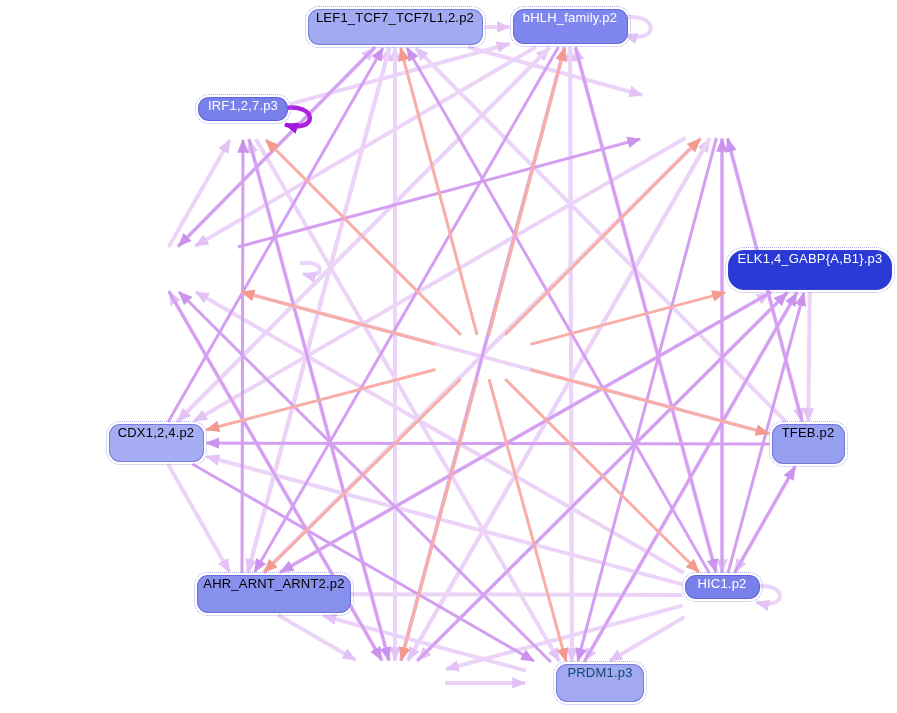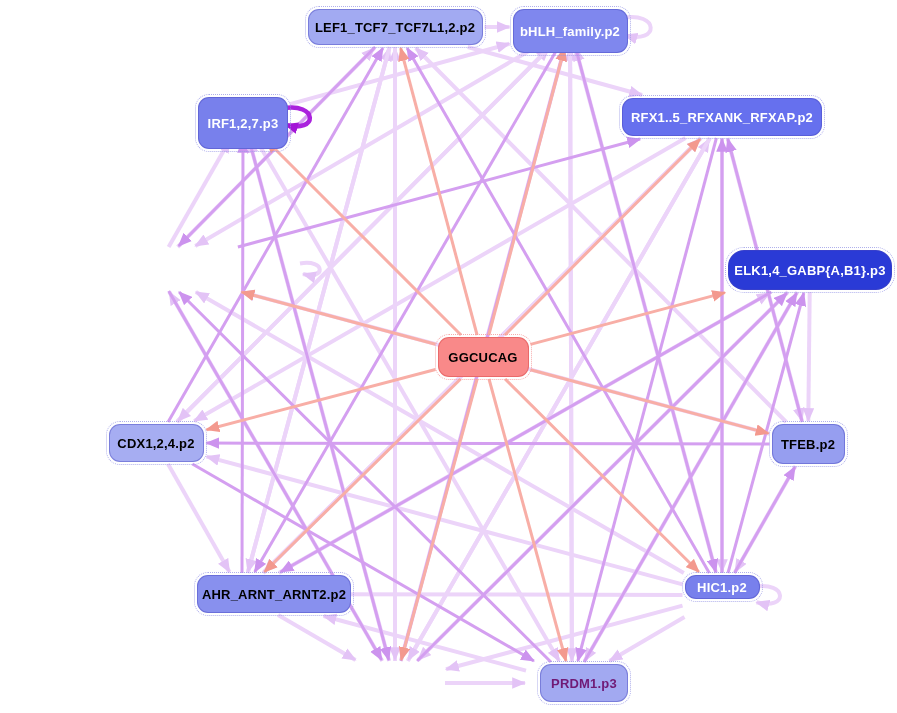--- a/index.html
+++ b/index.html
@@ -13,32 +13,31 @@
     position: relative;
     width: 897px; height: 713px;
     background: #ffffff;
   }
   #edge-layer {
     position: absolute; left: 0; top: 0;
     width: 897px; height: 713px;
   }
   .node {
     position: absolute;
-    display: flex; align-items: center; justify-content: center;
+    display: flex; justify-content: center;
     border-radius: 11px;
     font-size: 13px;
     letter-spacing: 0.2px;
     white-space: nowrap;
     box-sizing: border-box;
     border: 1px solid rgba(70,70,190,0.45);
     outline: 1px dotted rgba(150,150,230,0.75);
     outline-offset: 2px;
     cursor: pointer;
     z-index: 5;
-    font-weight: bold;
   }
   .node.red {
     border: 1px solid rgba(220,80,80,0.55);
     outline: 1px dotted rgba(245,150,150,0.8);
   }
 </style>
 </head>
 <body>
 
 <div id="viewport">
@@ -134,43 +133,37 @@
       <path d="M 460.6 379.0 L 264.4 572.0" fill="none" stroke="#f8aea6" stroke-width="3" stroke-linecap="butt" marker-end="url(#arrow-salmon)"></path>
       <path d="M 505.1 379.0 L 698.9 572.0" fill="none" stroke="#f8aea6" stroke-width="3" stroke-linecap="butt" marker-end="url(#arrow-salmon)"></path>
       <path d="M 477.1 379.0 L 401.2 660.0" fill="none" stroke="#f8aea6" stroke-width="3" stroke-linecap="butt" marker-end="url(#arrow-salmon)"></path>
       <path d="M 489.0 379.0 L 566.0 661.0" fill="none" stroke="#f8aea6" stroke-width="3" stroke-linecap="butt" marker-end="url(#arrow-salmon)"></path>
       <path d="M 282 108.5 C 318.6 101.7, 318.6 134, 285 124.65" fill="none" stroke="#aa22dd" stroke-width="4.5" stroke-linecap="butt" marker-end="url(#arrow-dark)"></path>
     </svg>
 
 <div class="node" style="left: 307.5px; top: 9px; width: 175px; height: 36px; background: rgb(162, 170, 242); color: rgb(0, 0, 0);">
       <span>LEF1_TCF7_TCF7L1,2.p2</span>
     </div>
-    <div class="node" style="left: 512.5px; top: 9px; width: 115px; height: 44px; background: rgb(127, 135, 238); color: rgb(255, 255, 255);">
+    <div class="node" style="left: 512.5px; top: 9px; width: 115px; height: 35px; background: rgb(127, 135, 238); color: rgb(255, 255, 255);">
       <span>bHLH_family.p2</span>
     </div>
-    <div class="node" style="left: 198px; top: 97px; width: 90px; height: 52px; background: rgb(120, 128, 236); color: rgb(255, 255, 255);">
+    <div class="node" style="left: 198px; top: 97px; width: 90px; height: 24px; background: rgb(120, 128, 236); color: rgb(255, 255, 255);">
       <span>IRF1,2,7.p3</span>
-    </div>
-    <div class="node" style="left: 622px; top: 98px; width: 200px; height: 38px; background: rgb(102, 112, 238); color: rgb(255, 255, 255);">
-      <span>RFX1..5_RFXANK_RFXAP.p2</span>
     </div>
     <div class="node" style="left: 728px; top: 250px; width: 164px; height: 40px; background: rgb(42, 58, 214); color: rgb(255, 255, 255); border-radius: 16px;">
       <span>ELK1,4_GABP{A,B1}.p3</span>
-    </div>
-    <div class="node red" style="left: 437.5px; top: 337px; width: 91px; height: 40px; background: rgb(249, 137, 137); color: rgb(0, 0, 0);">
-      <span>GGCUCAG</span>
     </div>
     <div class="node" style="left: 108.5px; top: 424px; width: 95px; height: 38px; background: rgb(166, 173, 242); color: rgb(0, 0, 0);">
       <span>CDX1,2,4.p2</span>
     </div>
     <div class="node" style="left: 771.5px; top: 424px; width: 73px; height: 40px; background: rgb(150, 158, 240); color: #000000;">
       <span>TFEB.p2</span>
     </div>
     <div class="node" style="left: 161px; top: 575px; width: 154px; height: 38px; background: rgb(136, 144, 238); color: rgb(0, 0, 0); margin-left: 36px;">
       <span>AHR_ARNT_ARNT2.p2</span>
     </div>
     <div class="node" style="left: 684.5px; top: 575px; width: 75px; height: 24px; background: rgb(120, 128, 236); color: rgb(255, 255, 255);">
       <span>HIC1.p2</span>
     </div>
-    <div class="node" style="left: 540px; top: 664px; width: 88px; height: 38px; background: rgb(162, 169, 241); color: #701a75;">
+    <div class="node" style="left: 556px; top: 664px; width: 88px; height: 38px; background: rgb(162, 169, 241); color: #0c4a6e;">
       <span>PRDM1.p3</span>
     </div>
   </div>
 
 </body></html>

